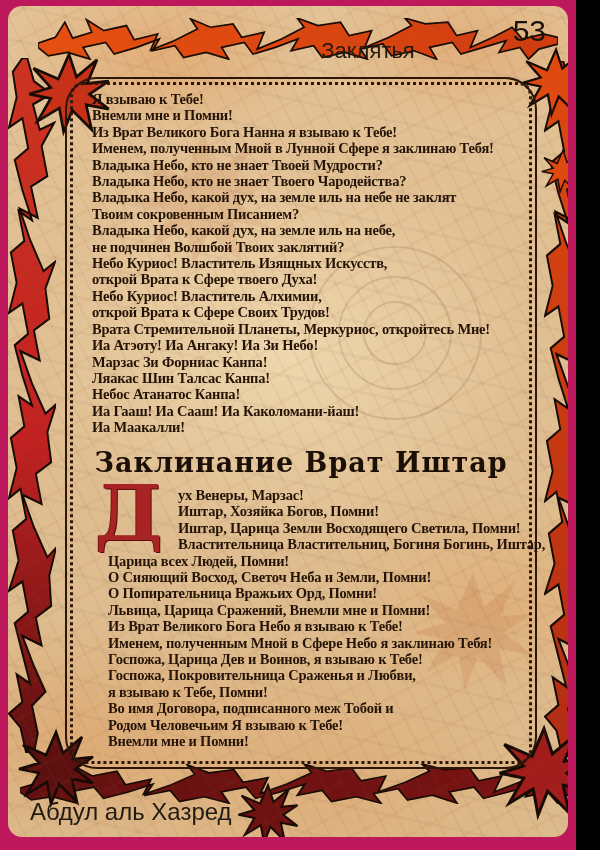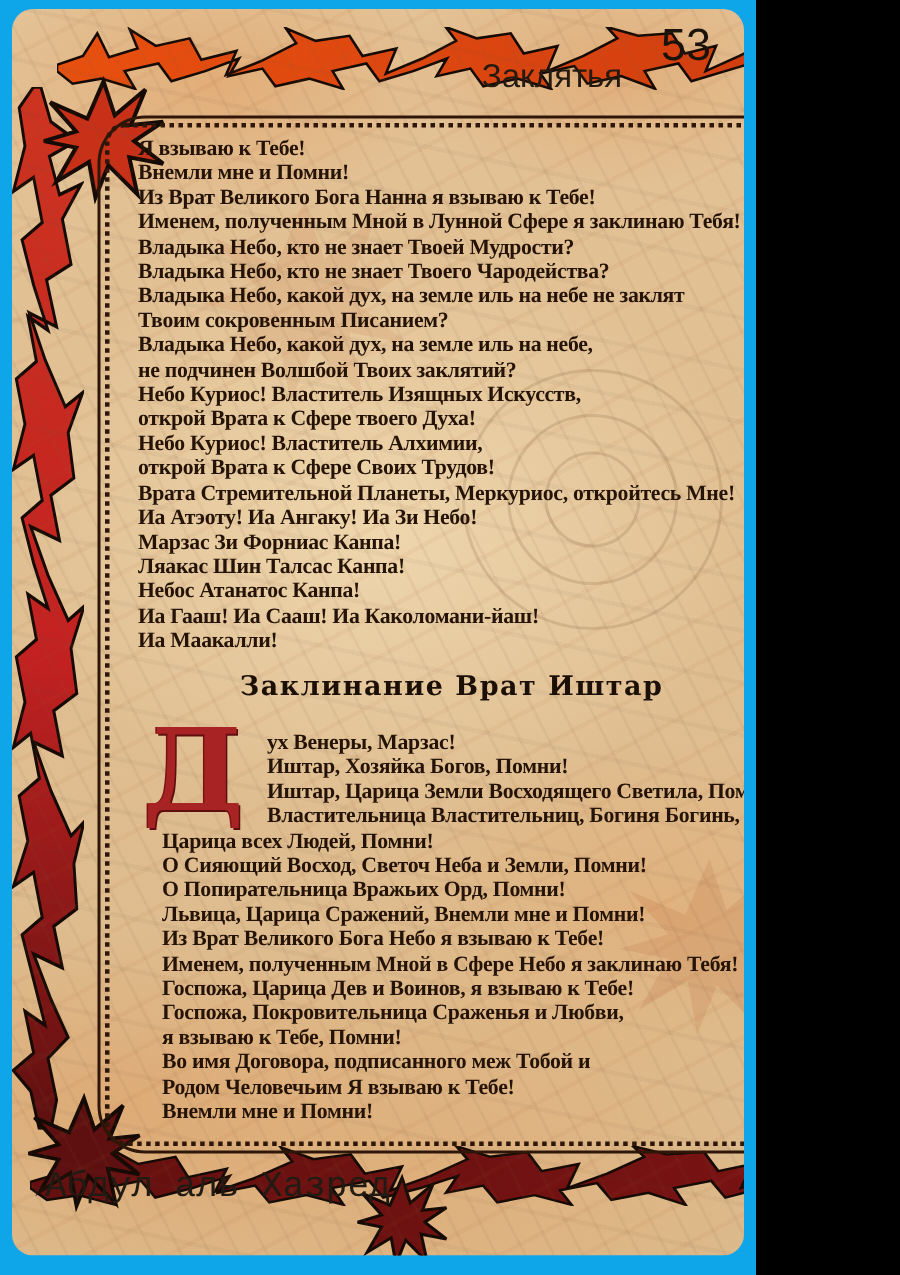--- a/index.html
+++ b/index.html
@@ -1,16 +1,16 @@
 <!DOCTYPE html>
 <html><head>
 <meta charset="utf-8">
 <style>
   html,body{margin:0;padding:0;background:#000;}
-  .frame{position:relative;width:504px;height:850px;background:#0ea5e9;overflow:hidden;
+  .frame{position:relative;width:576px;height:850px;background:#be185d;overflow:hidden;
          font-family:"Liberation Serif","DejaVu Serif",serif;}
   .page{position:absolute;left:8px;top:6px;right:8px;bottom:13px;border-radius:14px;overflow:hidden;
     background:
       radial-gradient(ellipse 220px 120px at 28% 6%, rgba(224,140,72,0.38), transparent 70%),
       radial-gradient(ellipse 200px 110px at 82% 5%, rgba(220,130,60,0.30), transparent 70%),
       radial-gradient(ellipse 340px 260px at 50% 42%, rgba(250,234,196,0.55), transparent 75%),
       radial-gradient(ellipse 260px 160px at 88% 72%, rgba(228,150,80,0.28), transparent 70%),
       radial-gradient(ellipse 280px 170px at 12% 88%, rgba(222,138,70,0.32), transparent 70%),
       radial-gradient(ellipse 320px 200px at 55% 93%, rgba(226,148,80,0.30), transparent 75%),
       linear-gradient(#e3c296,#dcba8c);}
@@ -22,37 +22,37 @@
   .deco{position:absolute;pointer-events:none;}
   .vine-strip{position:absolute;transform-origin:0 0;}
   .vine-strip svg{width:100%;height:100%;display:block;}
   .circle-deco{position:absolute;border-radius:50%;border:2px solid rgba(130,95,60,0.20);}
   .spellbox{position:absolute;left:57px;top:71px;width:468px;height:688px;
       border:2px solid #2e1708;border-radius:32px;z-index:5;}
   .spellbox::before{content:"";position:absolute;inset:3px;border:3px dotted #2e1708;border-radius:13px;}
   .spelltext{position:absolute;left:25px;top:12px;right:8px;white-space:pre;
       font-size:14.5px;line-height:16.4px;font-weight:bold;color:#241306;letter-spacing:-0.2px;}
   .section-title{position:absolute;left:0;right:0;top:368px;text-align:center;
-      font-size:18px;font-weight:bold;color:#1c0f06;letter-spacing:1px;
+      font-size:27px;font-weight:bold;color:#1c0f06;letter-spacing:1px;
       font-family:"DejaVu Serif","Liberation Serif",serif;}
   .ishtar-body{position:absolute;left:25px;right:8px;top:408px;}
   .dropcap{position:absolute;left:-6px;top:-8px;width:86px;font-size:76px;line-height:70px;
       font-weight:bold;color:#a82323;text-align:center;
       font-family:"DejaVu Serif","Liberation Serif",serif;
       text-shadow:1px 1px 0 #5d0e0e, -1px 0 0 #7a1414;}
   .beside{margin-left:86px;white-space:pre;font-size:14.5px;line-height:16.4px;
       font-weight:bold;color:#241306;letter-spacing:-0.2px;}
   .below{margin-left:16px;white-space:pre;font-size:14.5px;line-height:16.4px;
       font-weight:bold;color:#241306;letter-spacing:-0.2px;}
   .header-title{position:absolute;left:250px;top:32px;width:220px;text-align:center;z-index:6;
       font-family:"Liberation Sans","DejaVu Sans",sans-serif;font-size:22px;color:#241a10;}
   .page-number{position:absolute;right:22px;top:8px;z-index:6;
       font-family:"Liberation Sans","DejaVu Sans",sans-serif;font-size:30px;color:#1b120a;}
-  .footer-author{position:absolute;left:22px;top:772px;z-index:6;
-      font-family:Liberation Mono, monospace;font-size:24px;color:#211b13;}
+  .footer-author{position:absolute;left:22px;top:792px;z-index:6;
+      font-family:Liberation Sans, sans-serif;font-size:24px;color:#211b13;}
 </style>
 </head>
 <body>
 
 <div class="frame">
 
   <svg width="0" height="0" style="position:absolute">
     <defs>
       <path id="vinePath" d="M0,30 L20,23 L31,5 L40,24 L62,17 L56,2 L76,15 L102,9 L111,26 L138,19 L130,38 L157,27 L184,13 L176,1 L199,11 L225,7 L235,23 L261,17 L253,37 L281,25 L307,11 L299,0 L323,9 L349,5 L359,21 L385,15 L377,35 L405,23 L431,9 L423,0 L447,7 L473,5 L483,21 L507,15 L499,35 L525,23 L547,11 L559,25 L583,19 L600,23 L600,31 L578,37 L566,49 L556,35 L532,41 L540,27 L514,35 L488,43 L478,29 L452,35 L460,49 L434,39 L408,45 L398,31 L372,37 L380,49 L354,41 L328,47 L318,33 L292,39 L300,25 L274,35 L248,43 L238,29 L212,35 L220,49 L194,41 L168,47 L158,33 L132,39 L140,25 L114,35 L88,43 L78,29 L52,35 L60,49 L34,41 L12,45 L0,35 Z"></path>
       <path id="burstPath" d="M40,4 L47,25 L66,9 L57,31 L77,29 L59,41 L77,55 L56,51 L61,74 L43,56 L35,76 L31,54 L11,66 L23,45 L3,41 L23,35 L7,17 L30,27 Z"></path>

